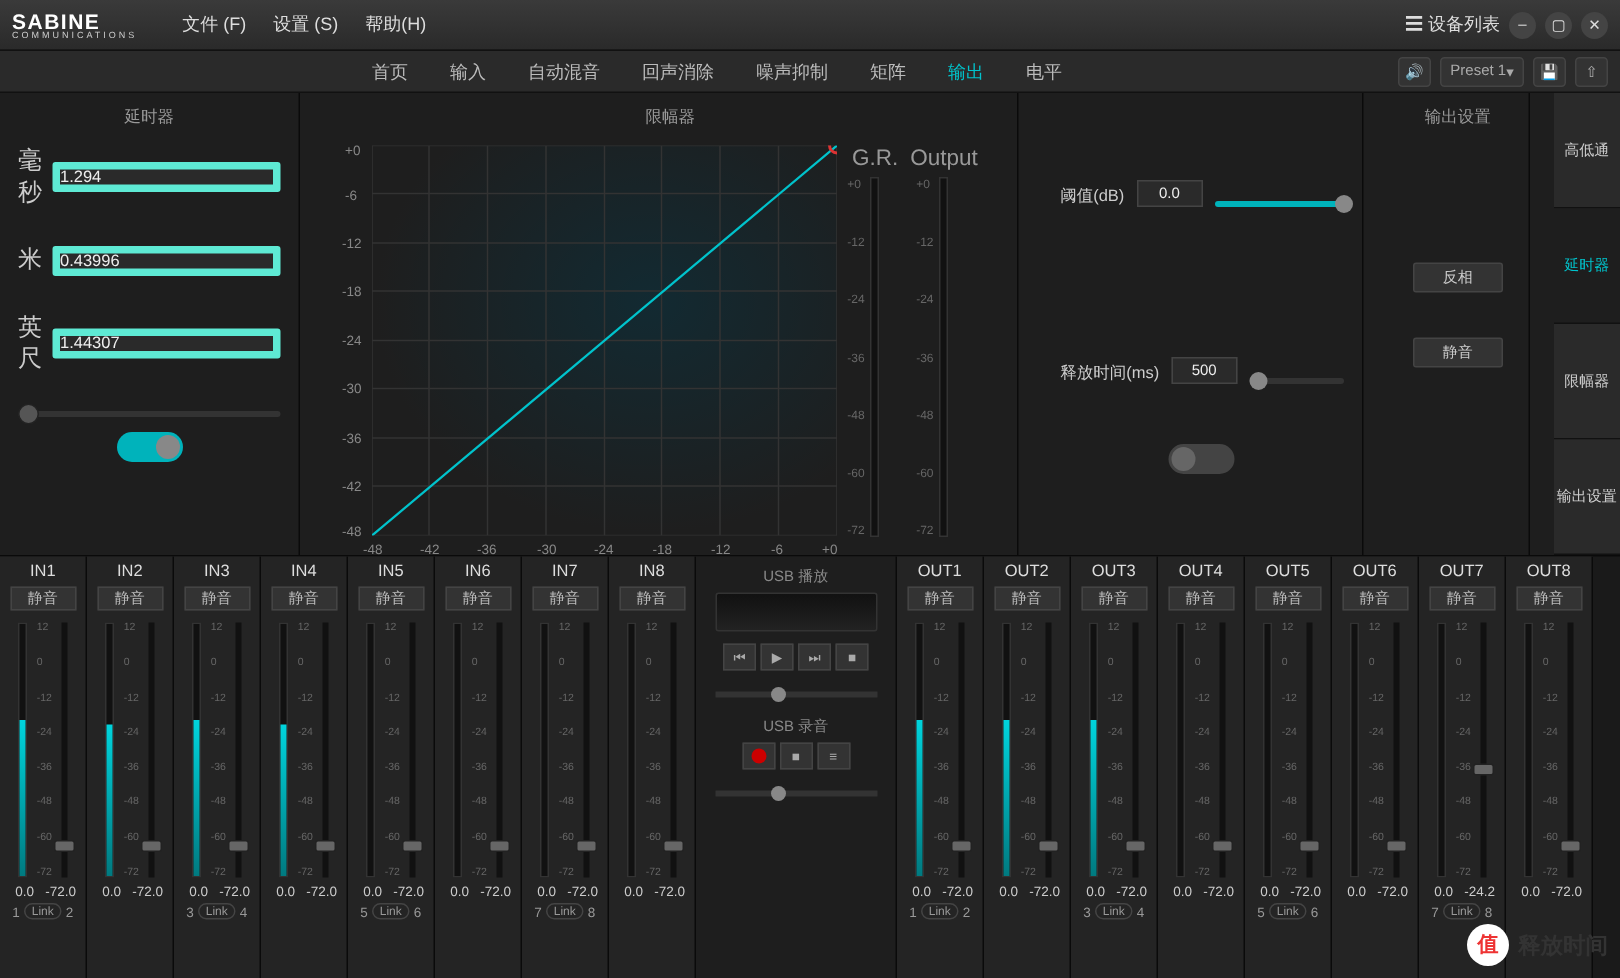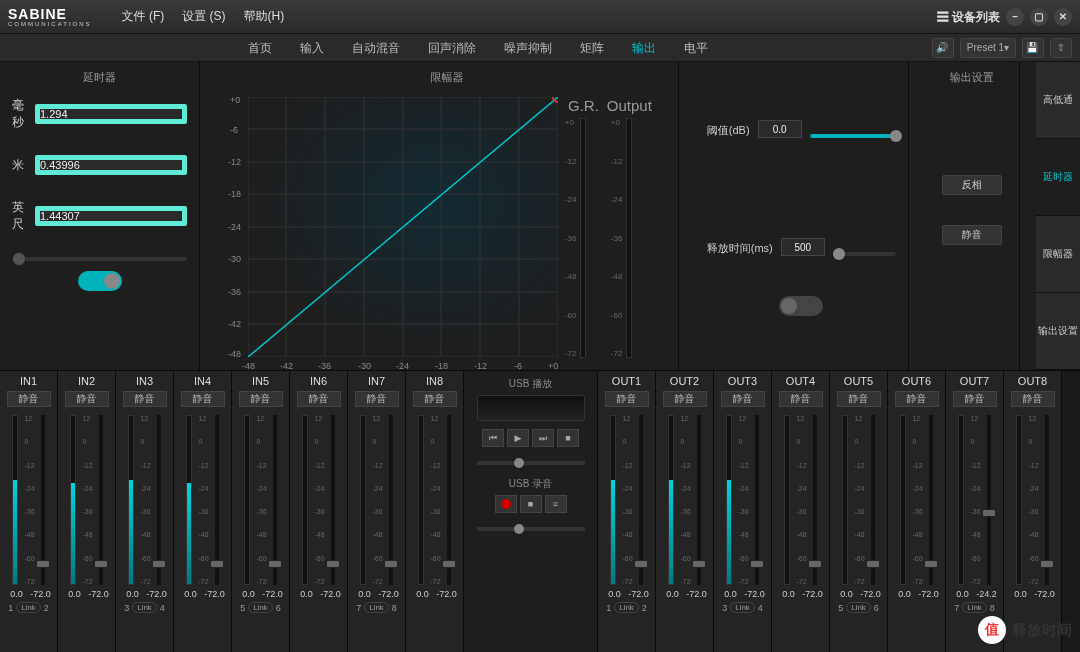--- a/index.html
+++ b/index.html
@@ -2,34 +2,34 @@
 <html><head>
 <meta charset="utf-8">
 <style>
 * { margin:0; padding:0; box-sizing:border-box; font-family:"Microsoft YaHei",Arial,sans-serif; }
 body { background:#1a1a1a; color:#aaa; font-size:11px; width:1080px; height:652px; overflow:hidden; position:relative; }
 .titlebar { height:34px; background:linear-gradient(#3a3a3a,#2a2a2a); display:flex; align-items:center; padding:0 8px; border-bottom:1px solid #111; }
 .logo { color:#fff; font-weight:bold; font-size:14px; letter-spacing:1px; line-height:1; }
 .logo-sub { font-size:6px; letter-spacing:2px; color:#ccc; }
 .menu { margin-left:30px; display:flex; gap:18px; font-size:12px; color:#ddd; }
 .menu span { cursor:pointer; }
-.tb-right { margin-left:auto; display:flex; align-items:flex-end; gap:6px; color:#ddd;font-weight:bold; }
+.tb-right { margin-left:auto; display:flex; align-items:center; gap:6px; color:#ddd; }
 .winbtn { width:18px; height:18px; border-radius:50%; background:#444; display:inline-flex; align-items:center; justify-content:center; font-size:10px; cursor:pointer; }
 .tabbar { height:28px; background:#2a2a2a; display:flex; align-items:center; padding-left:234px; border-bottom:1px solid #111; }
 .tab { padding:0 14px; height:28px; line-height:28px; color:#bbb; cursor:pointer; font-size:12px; }
 .tab.active { color:#00c3cc; }
 .tb-tools { margin-left:auto; display:flex; gap:6px; padding-right:8px; align-items:center; }
 .toolbtn { width:22px; height:20px; background:#333; border:1px solid #444; border-radius:3px; display:inline-flex; align-items:center; justify-content:center; cursor:pointer; font-size:10px; }
 .preset { width:56px; height:20px; background:#333; border:1px solid #444; border-radius:3px; display:inline-flex; align-items:center; justify-content:center; font-size:10px; cursor:pointer; }
 
 .mid { height:308px; display:flex; background:#1e1e1e;gap:16px; }
 .delay-panel { width:200px; padding:8px 12px; border-right:1px solid #0a0a0a; }
 .panel-title { text-align:center; color:#999; font-size:11px; margin-bottom:12px; }
 .delay-row { display:flex; align-items:center; margin-bottom:24px; }
-.delay-label { width:40px; color:#ccc; font-size:12px; }
+.delay-label { width:40px; color:#ccc; font-size:16px; }
 .delay-input { flex:1; height:20px; background:#2a2a2a; border:5px solid #5eead4; color:#eee; text-align:left; font-size:11px; border-radius:2px; }
 .hslider { width:100%; height:4px; background:#333; border-radius:2px; position:relative; margin-top:8px; }
 .hslider .thumb { position:absolute; width:14px; height:14px; background:#555; border-radius:50%; top:-5px; border:1px solid #222; }
 .toggle { width:44px; height:20px; border-radius:10px; position:relative; cursor:pointer; margin:10px auto 0; }
 .toggle.on { background:#00b3bb; }
 .toggle.off { background:#444; }
 .toggle .knob { position:absolute; width:16px; height:16px; background:#666; border-radius:50%; top:2px; }
 .toggle.on .knob { right:2px; background:#888; }
 .toggle.off .knob { left:2px; }
 

